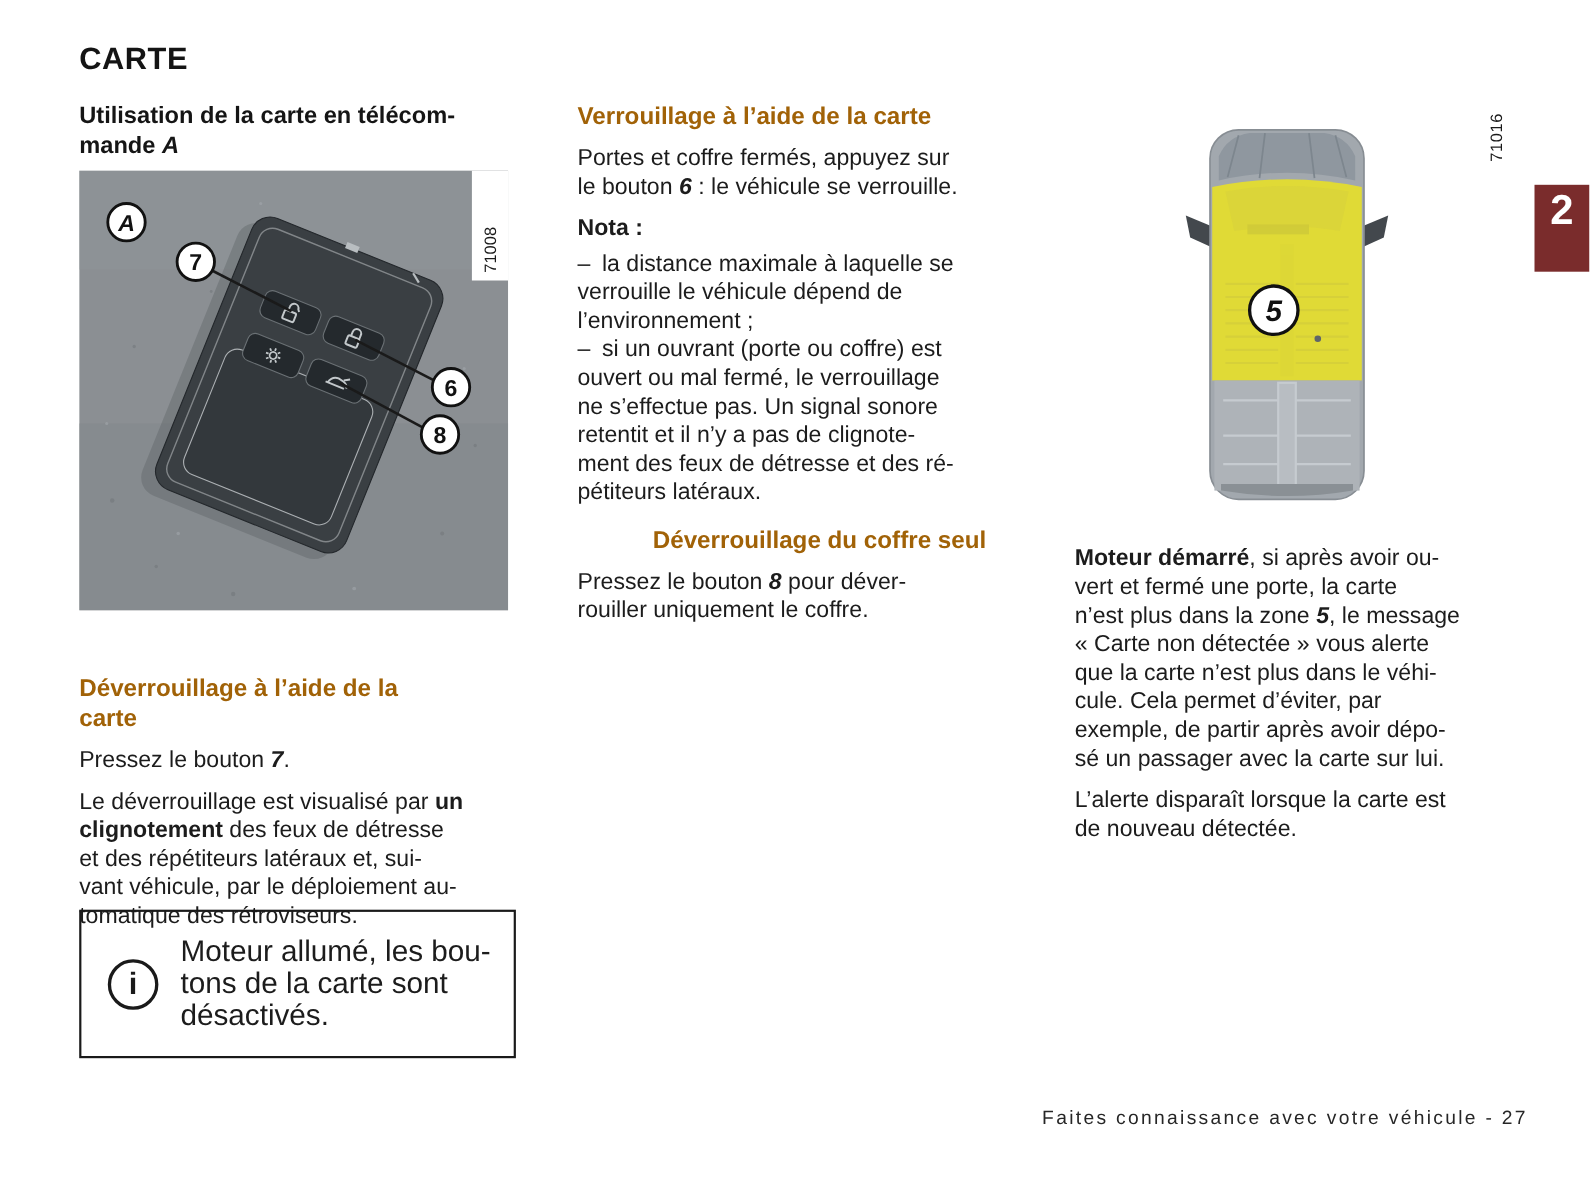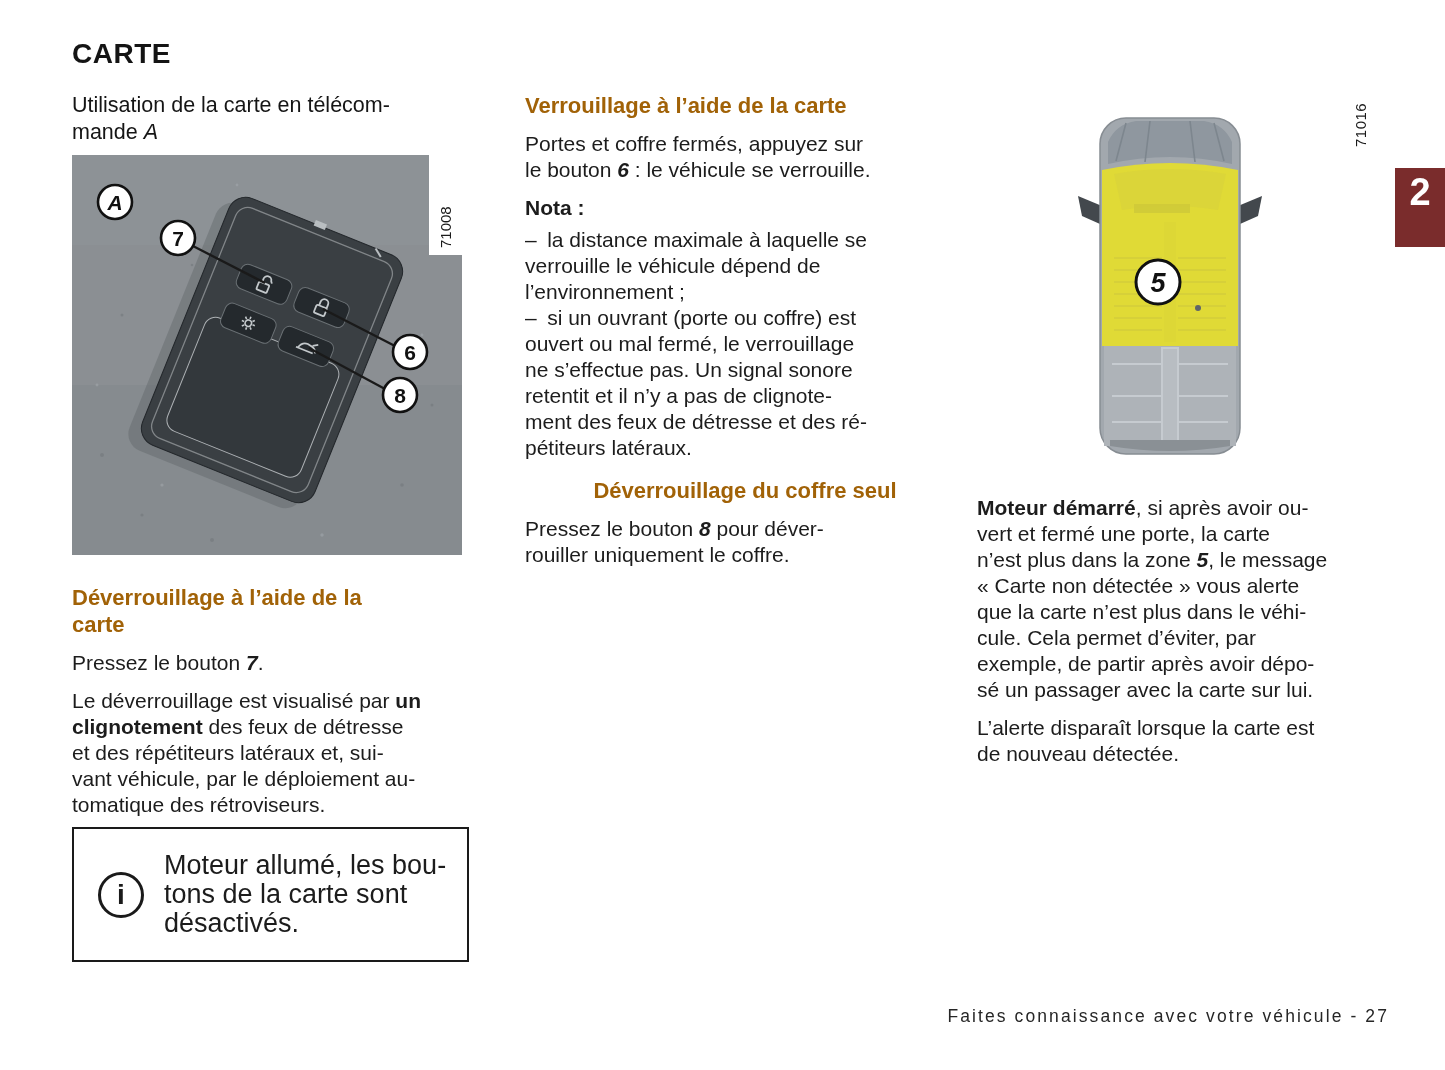--- a/index.html
+++ b/index.html
@@ -15,32 +15,32 @@
   .pre { white-space:pre-line; }
   .b { font-weight:bold; }
   .i { font-style:italic; }
 
   .page-title {
     left:72px; top:38px;
     font-size:28px; font-weight:bold; letter-spacing:.5px; color:#141414;
   }
   .subheading {
     left:72px; top:92px; width:440px;
-    font-size:21.5px; line-height:27px; font-weight:normal; color:#151515;
+    font-size:21.5px; line-height:27px; font-weight:bold; color:#151515;
   }
   h2.sec {
     font-size:22px; line-height:27px; font-weight:bold; color:#a16207;
     margin-bottom:12px;
   }
   p.body {
     font-size:21px; line-height:26px; margin-bottom:12px;
   }
   p.tight { margin-bottom:0; }
   p.nota { margin-bottom:6px; }
-  .col-left-text  { left:72px;  top:584px; width:438px; }
+  .col-left-text  { left:72px;  top:612px; width:438px; }
   .col-mid        { left:525px; top:92px;  width:440px; }
   .col-right-text { left:977px; top:495px; width:440px; }
   .mt16 { margin-top:16px;text-align:center; }
 
   figure.photo { left:72px; top:155px; width:390px; height:400px; }
   figure.vanfig { left:1030px; top:112px; width:280px; height:360px; }
   figure svg { display:block; }
 
   .photo-id-vert {
     left:1352px; top:94px; height:62px; width:26px;

